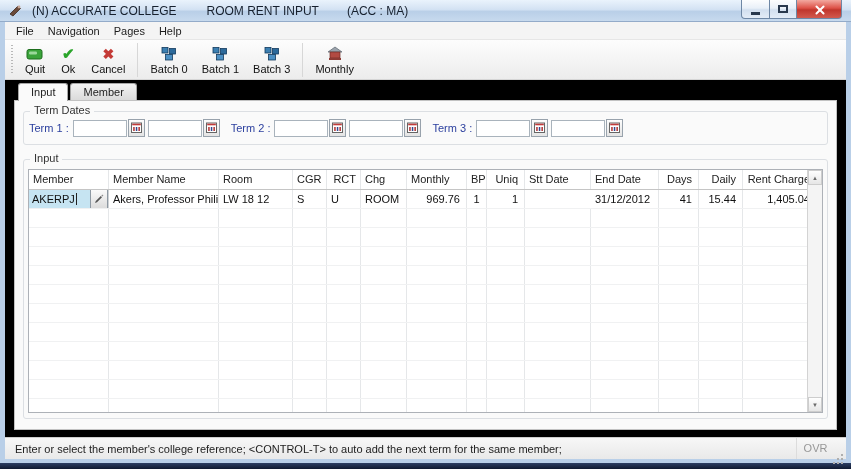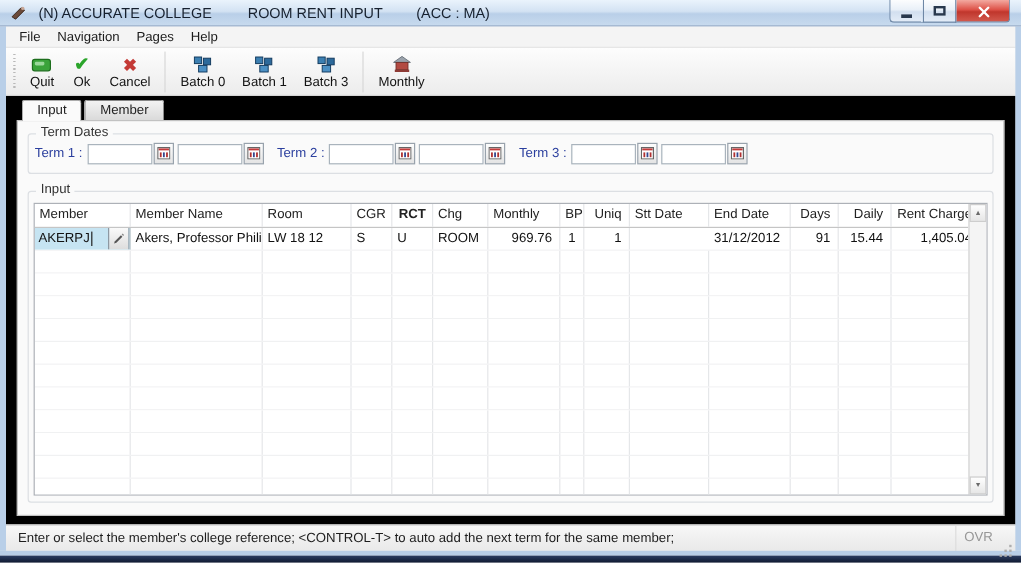--- a/index.html
+++ b/index.html
@@ -292,21 +292,21 @@
 
         <div class="groupbox gb-input">
           <span class="gb-label">Input</span>
           <div class="grid">
             <div class="grid-main">
               <div class="grid-header">
                   <div class="gcell ghead" style="width: 80px; text-align: left;">Member</div>
                   <div class="gcell ghead" style="width: 110px; text-align: left;">Member Name</div>
                   <div class="gcell ghead" style="width: 74px; text-align: left;">Room</div>
                   <div class="gcell ghead" style="width: 34px; text-align: left;">CGR</div>
-                  <div class="gcell ghead" style="width: 34px; text-align: center; font-weight: bold;">RCT</div>
+                  <div class="gcell ghead" style="width: 34px; text-align: right;">RCT</div>
                   <div class="gcell ghead" style="width: 46px; text-align: left;">Chg</div>
                   <div class="gcell ghead r" style="width: 60px; text-align: left;">Monthly</div>
                   <div class="gcell ghead" style="width: 20px; text-align: left;">BP</div>
                   <div class="gcell ghead r" style="width: 38px; text-align: right;">Uniq</div>
                   <div class="gcell ghead" style="width: 66px; text-align: left;">Stt Date</div>
                   <div class="gcell ghead" style="width: 68px; text-align: left;">End Date</div>
                   <div class="gcell ghead r" style="width: 40px; text-align: right;">Days</div>
                   <div class="gcell ghead r" style="width: 44px; text-align: right;">Daily</div>
                   <div class="gcell ghead r" style="width: 74px; text-align: right; flex: 1 1 0%; min-width: 74px;">Rent Charge</div>
                 </div>
@@ -325,21 +325,21 @@
                     <div class="gcell" style="width: 110px; text-align: left;">Akers, Professor Philip</div>
                     <div class="gcell" style="width: 74px; text-align: left;">LW 18 12</div>
                     <div class="gcell" style="width: 34px; text-align: left;">S</div>
                     <div class="gcell" style="width: 34px; text-align: left;">U</div>
                     <div class="gcell" style="width: 46px; text-align: left;">ROOM</div>
                     <div class="gcell r" style="width: 60px; text-align: right;">969.76</div>
                     <div class="gcell" style="width: 20px; text-align: center;">1</div>
                     <div class="gcell r" style="width: 38px; text-align: right;">1</div>
                     <div class="gcell" style="width: 66px; text-align: right; margin-top: 43px;">01/10/2012</div>
                     <div class="gcell" style="width: 68px; text-align: left;">31/12/2012</div>
-                    <div class="gcell r" style="width: 40px; text-align: right;">91</div>
+                    <div class="gcell r" style="width: 40px; text-align: right;">41</div>
                     <div class="gcell r" style="width: 44px; text-align: right;">15.44</div>
                     <div class="gcell r" style="width: 74px; text-align: right; flex: 1 1 0%; min-width: 74px;">1,405.04</div>
                   </div>
                   <div class="grow">
                     <div class="gcell" style="width: 80px;"></div>
                     <div class="gcell" style="width: 110px;"></div>
                     <div class="gcell" style="width: 74px;"></div>
                     <div class="gcell" style="width: 34px;"></div>
                     <div class="gcell" style="width: 34px;"></div>
                     <div class="gcell" style="width: 46px;"></div>

